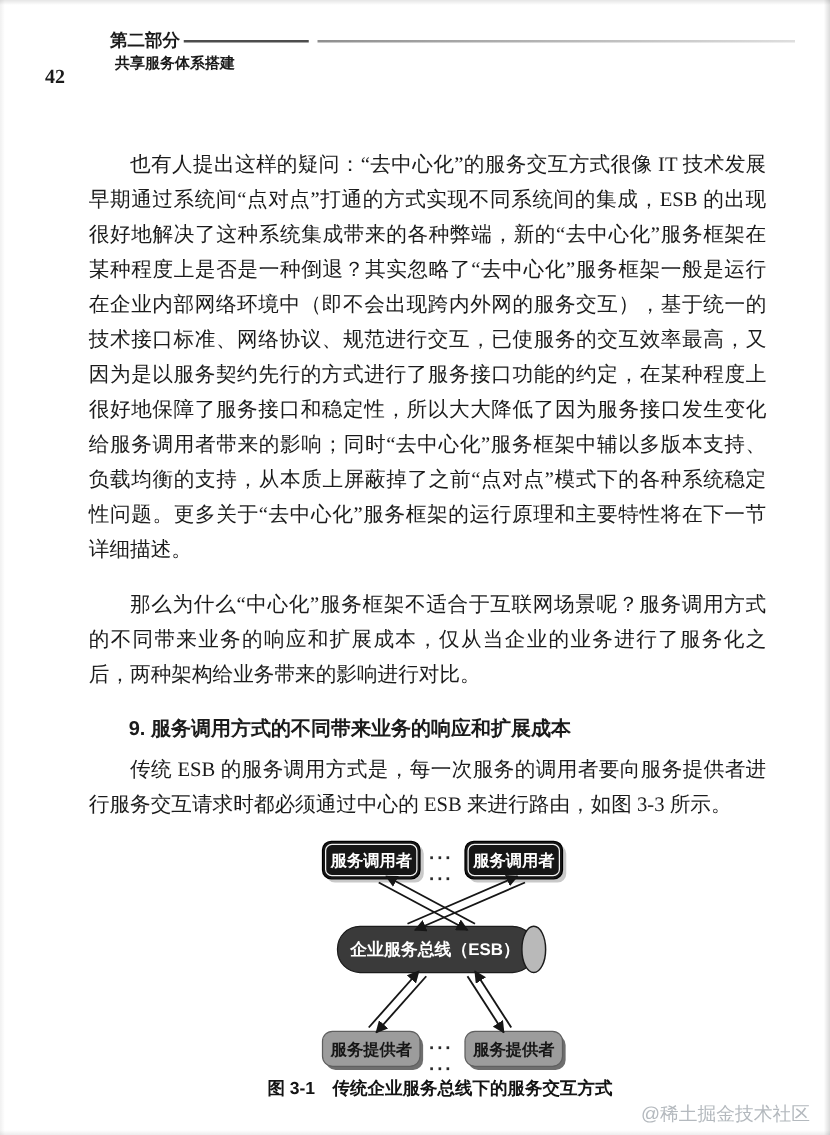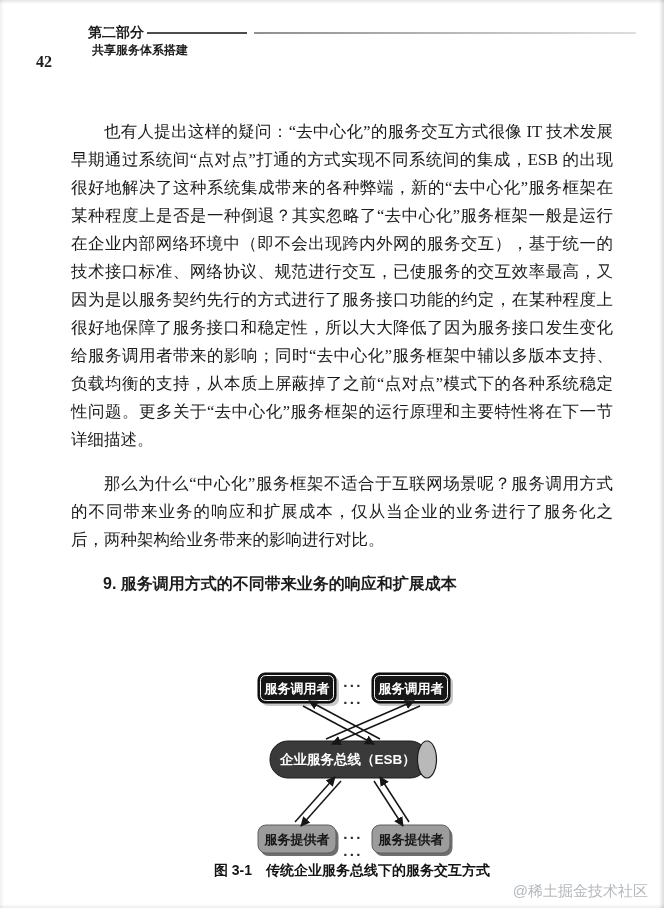--- a/index.html
+++ b/index.html
@@ -59,20 +59,21 @@
   <span class="hdr-num">42</span>
   <span class="hdr-part">第二部分</span>
   <div class="hdr-rule-l"></div>
   <div class="hdr-rule-r"></div>
   <span class="hdr-sub">共享服务体系搭建</span>
 
   <div class="body-text">
     <p class="para p-question">也有人提出这样的疑问：“去中心化”的服务交互方式很像 IT 技术发展早期通过系统间“点对点”打通的方式实现不同系统间的集成，ESB 的出现很好地解决了这种系统集成带来的各种弊端，新的“去中心化”服务框架在某种程度上是否是一种倒退？其实忽略了“去中心化”服务框架一般是运行在企业内部网络环境中（即不会出现跨内外网的服务交互），基于统一的技术接口标准、网络协议、规范进行交互，已使服务的交互效率最高，又因为是以服务契约先行的方式进行了服务接口功能的约定，在某种程度上很好地保障了服务接口和稳定性，所以大大降低了因为服务接口发生变化给服务调用者带来的影响；同时“去中心化”服务框架中辅以多版本支持、负载均衡的支持，从本质上屏蔽掉了之前“点对点”模式下的各种系统稳定性问题。更多关于“去中心化”服务框架的运行原理和主要特性将在下一节详细描述。</p>
     <p class="para p-compare">那么为什么“中心化”服务框架不适合于互联网场景呢？服务调用方式的不同带来业务的响应和扩展成本，仅从当企业的业务进行了服务化之后，两种架构给业务带来的影响进行对比。</p>
     <h3 class="sec-heading">9. 服务调用方式的不同带来业务的响应和扩展成本</h3>
+    <p class="para p-esb">传统 ESB 的服务调用方式是，每一次服务的调用者要向服务提供者进行服务交互请求时都必须通过中心的 ESB 来进行路由，如图 3-3 所示。</p>
   </div>
 
   <svg class="figure-svg" width="664" height="205" viewBox="0 0 664 205">
     <defs>
       <marker id="arw" viewBox="0 0 10 10" refX="9" refY="5" markerWidth="6.5" markerHeight="6.5" orient="auto">
         <path d="M0,0 L10,5 L0,10 Z" fill="#161616"></path>
       </marker>
     </defs>
 
     <g>

